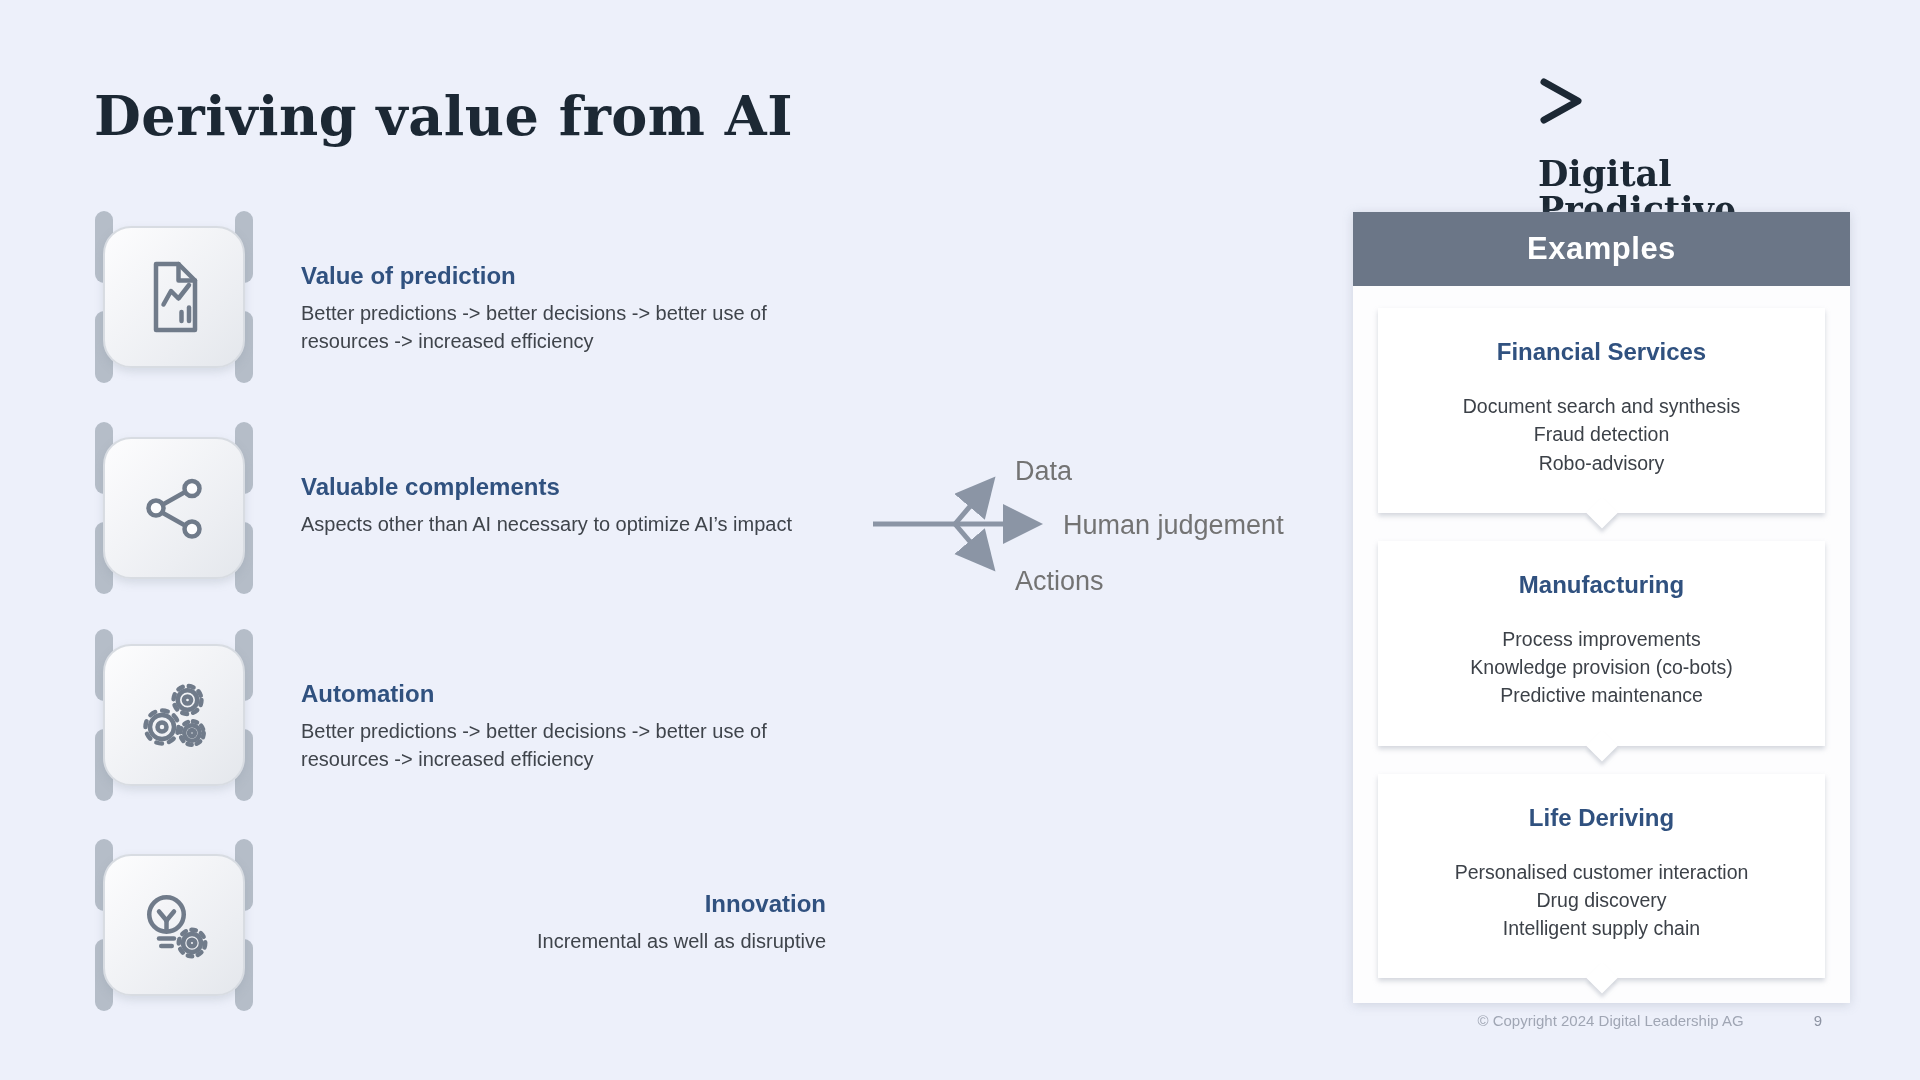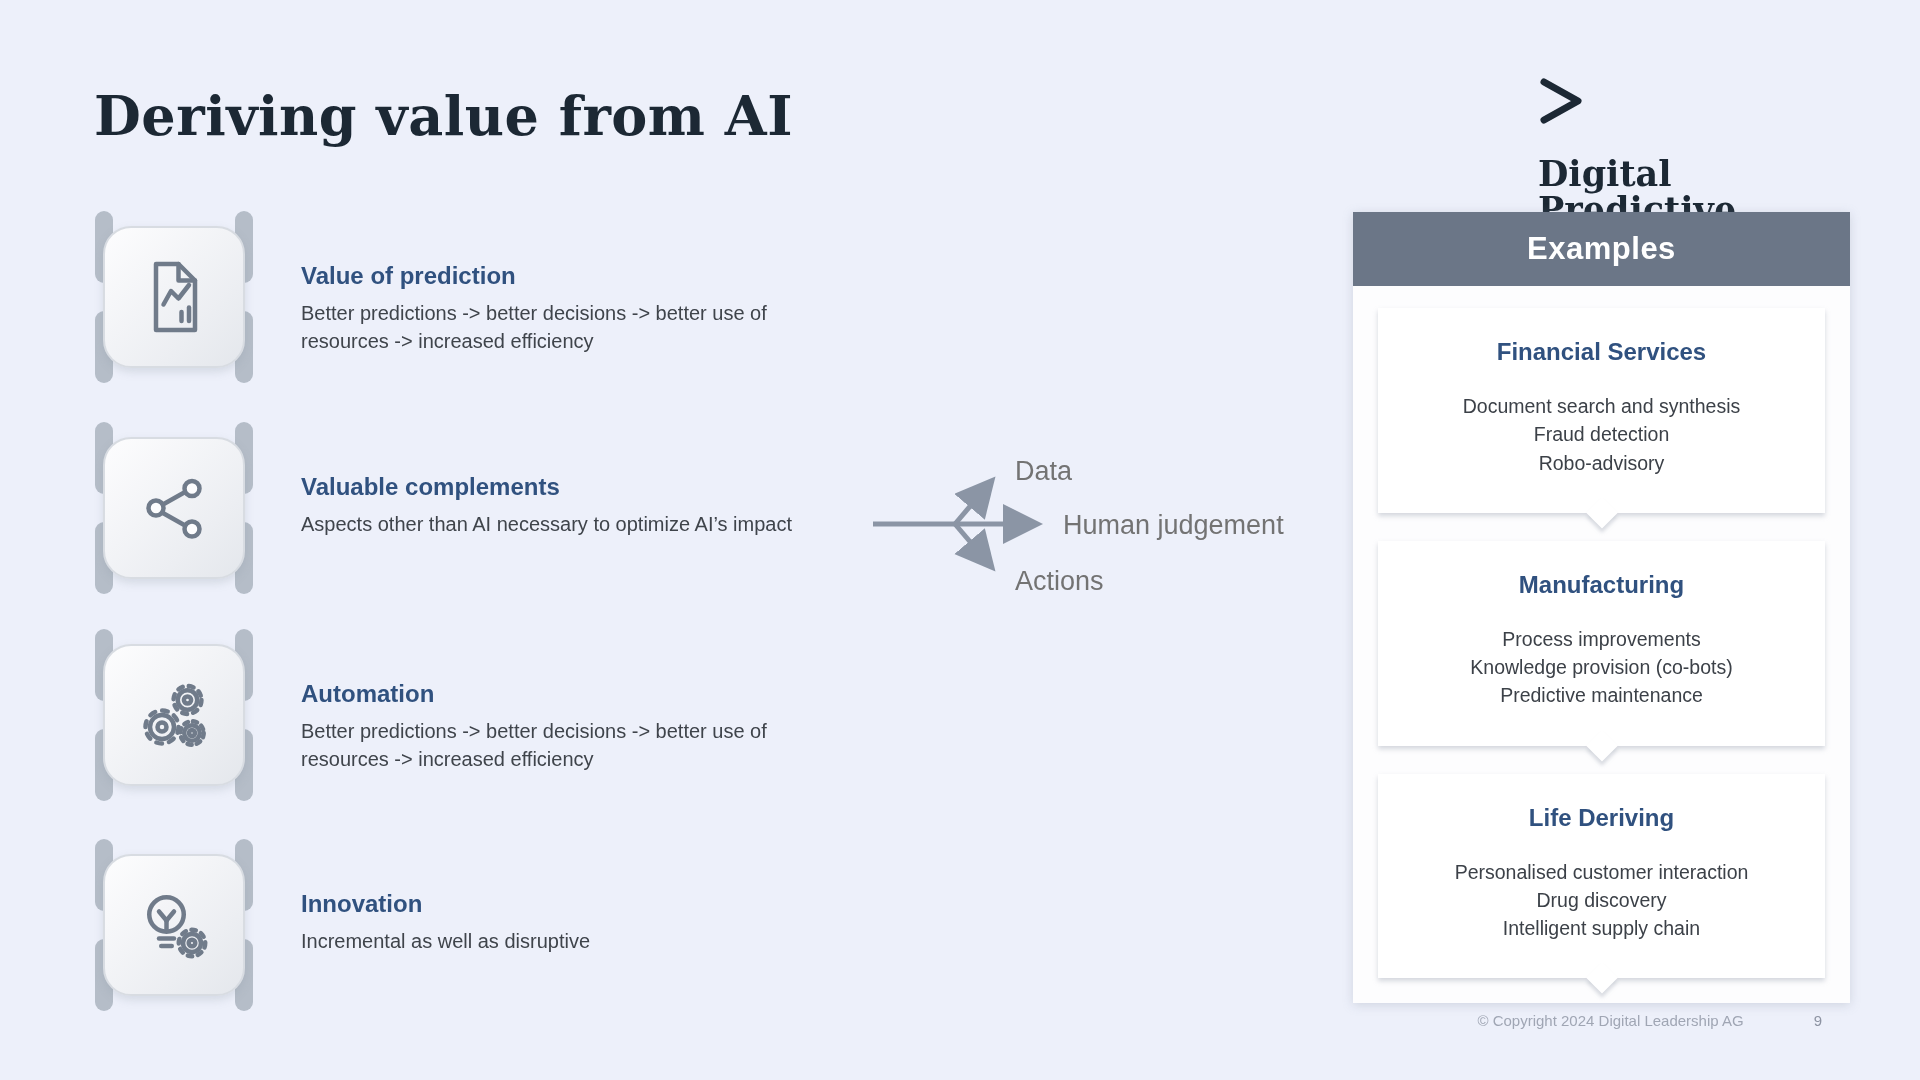--- a/index.html
+++ b/index.html
@@ -8,21 +8,21 @@
   .slide { position:relative; width:1920px; height:1080px; }
 
   .page-title { position:absolute; left:94px; top:84px; font-family:"DejaVu Serif","Liberation Serif",serif;
     font-size:54px; font-weight:700; color:#1c2834; letter-spacing:0.5px; }
 
   .logo { position:absolute; left:1538px; top:74px; display:flex; gap:26px; align-items:flex-start;flex-direction:column; }
   .logo-text { font-family:"DejaVu Serif","Liberation Serif",serif; font-weight:700; font-size:35px;
     line-height:1.02; color:#1c2834; }
 
   .item { position:absolute; left:95px; display:flex; gap:48px; align-items:flex-start; }
-  .item-1 { top:218px; } .item-2 { top:429px; } .item-3 { top:636px; } .item-4 { top:846px; }
+  .item-1 { top:218px; } .item-2 { top:429px; } .item-3 { top:636px; } .item-4 { top:846px;text-align:right; }
 
   .frame { position:relative; width:158px; height:158px; flex:0 0 158px; }
   .frame .box { position:absolute; inset:8px; background:linear-gradient(135deg,#fdfdfe 0%,#eceef2 70%,#e4e7ec 100%);
     border:2px solid #d8dce2; border-radius:28px; box-shadow:0 4px 8px rgba(140,150,165,0.25);
     display:flex; align-items:center; justify-content:center; }
   .frame .br { position:absolute; width:18px; border-radius:10px; background:#b5bdc8; }
   .br-lt { left:0; top:-7px; height:72px; }  .br-lb { left:0; bottom:-7px; height:72px; }
   .br-rt { right:0; top:-7px; height:72px; } .br-rb { right:0; bottom:-7px; height:72px; }
   .icon-svg { width:96px; height:96px; }
   .ic { stroke:#707b8a; stroke-width:3; fill:none; stroke-linecap:round; stroke-linejoin:round; }

